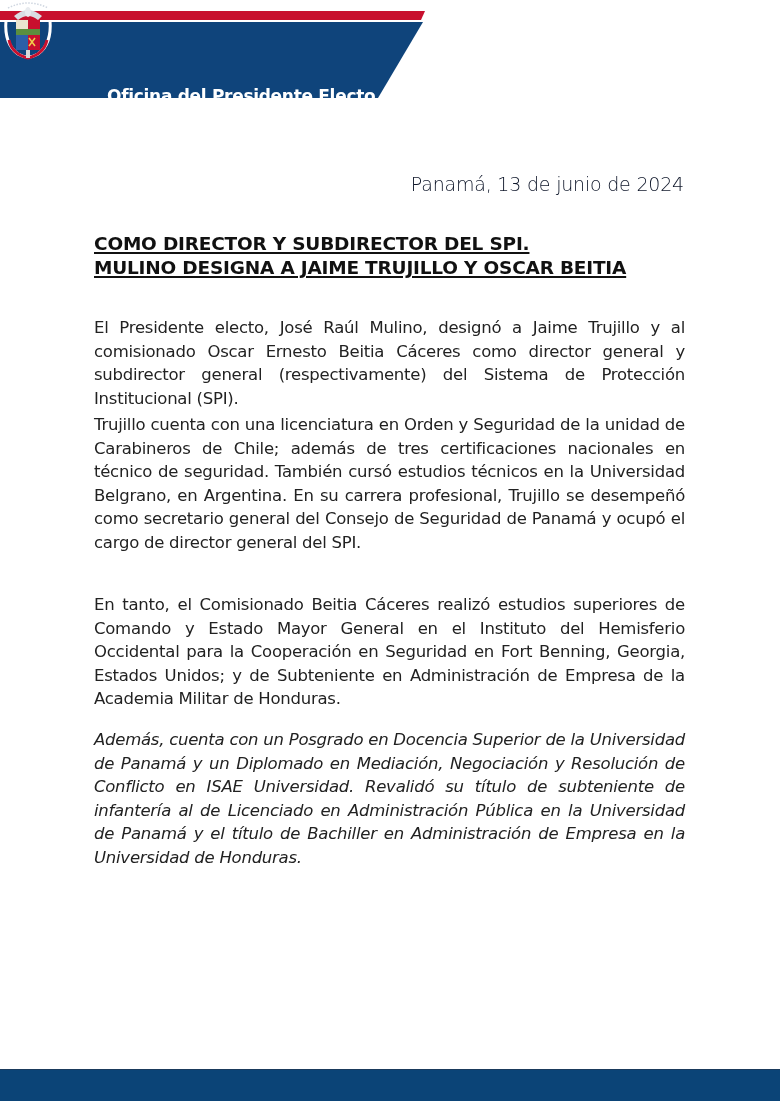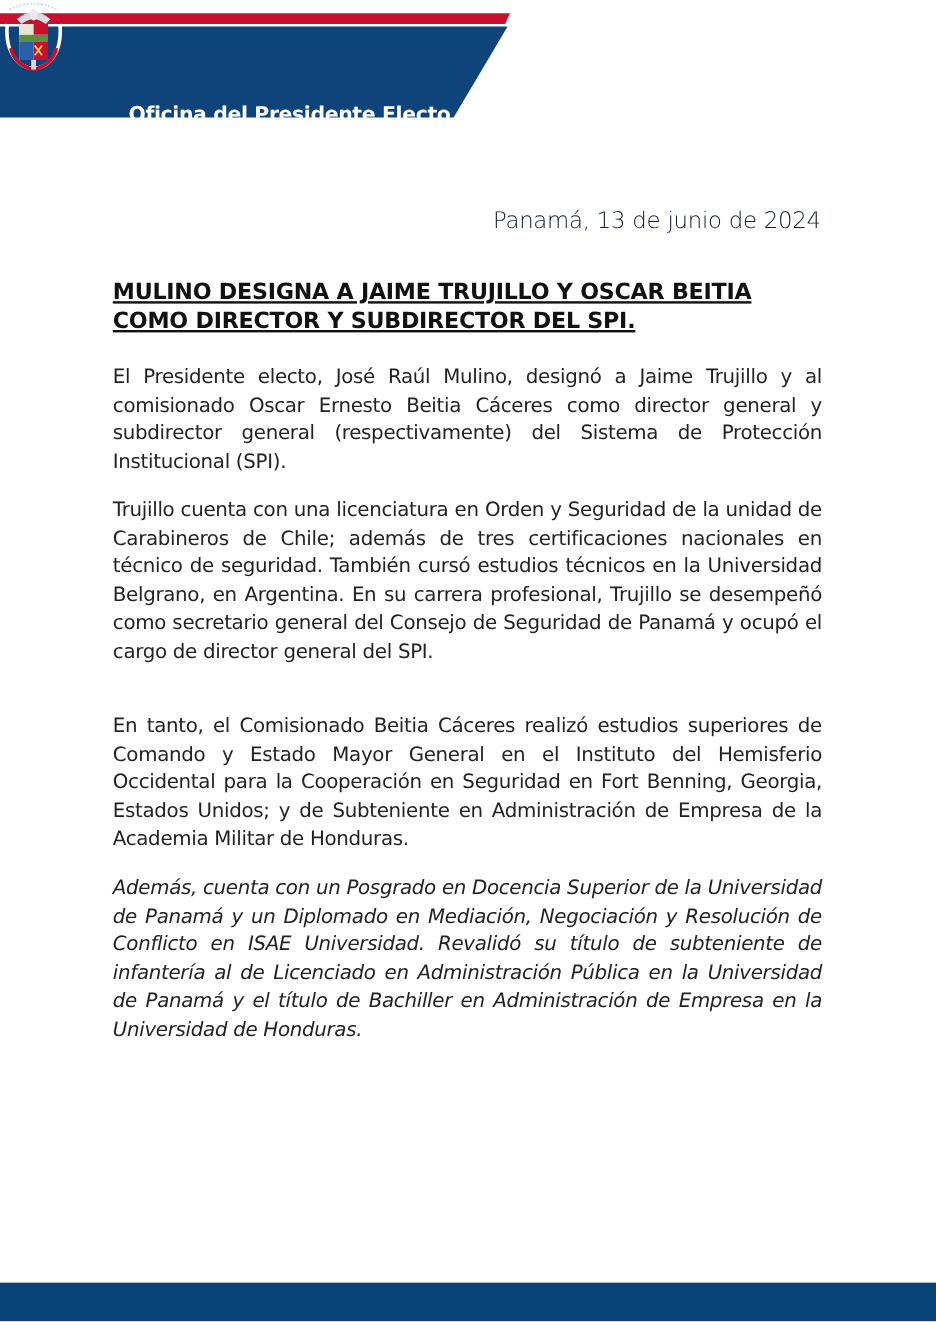--- a/index.html
+++ b/index.html
@@ -41,25 +41,25 @@
   </svg>
   <div class="title-block">
     <div class="title-main">Oficina del Presidente Electo</div>
     <div class="title-sub">República de Panamá</div>
   </div>
 </div>
 
 <div class="date">Panamá, 13 de junio de 2024</div>
 
 <div class="headline">
+  <div>COMO DIRECTOR Y SUBDIRECTOR DEL SPI.</div>
   <div>MULINO DESIGNA A JAIME TRUJILLO Y OSCAR BEITIA</div>
-  <div>COMO DIRECTOR Y SUBDIRECTOR DEL SPI.</div>
 </div>
 
-<div class="body" style="top:302px;">
+<div class="body" style="top:316px;">
   <p>El Presidente electo, José Raúl Mulino, designó a Jaime Trujillo y al comisionado Oscar Ernesto Beitia Cáceres como director general y subdirector general (respectivamente) del Sistema de Protección Institucional (SPI).</p>
 </div>
 <div class="body" style="top:413px;">
   <p>Trujillo cuenta con una licenciatura en Orden y Seguridad de la unidad de Carabineros de Chile; además de tres certificaciones nacionales en técnico de seguridad. También cursó estudios técnicos en la Universidad Belgrano, en Argentina. En su carrera profesional, Trujillo se desempeñó como secretario general del Consejo de Seguridad de Panamá y ocupó el cargo de director general del SPI.</p>
 </div>
 <div class="body" style="top:593px;">
   <p>En tanto, el Comisionado Beitia Cáceres realizó estudios superiores de Comando y Estado Mayor General en el Instituto del Hemisferio Occidental para la Cooperación en Seguridad en Fort Benning, Georgia, Estados Unidos; y de Subteniente en Administración de Empresa de la Academia Militar de Honduras.</p>
 </div>
 <div class="body" style="top:728px;font-style:italic;">
   <p>Además, cuenta con un Posgrado en Docencia Superior de la Universidad de Panamá y un Diplomado en Mediación, Negociación y Resolución de Conflicto en ISAE Universidad. Revalidó su título de subteniente de infantería al de Licenciado en Administración Pública en la Universidad de Panamá y el título de Bachiller en Administración de Empresa en la Universidad de Honduras.</p>

